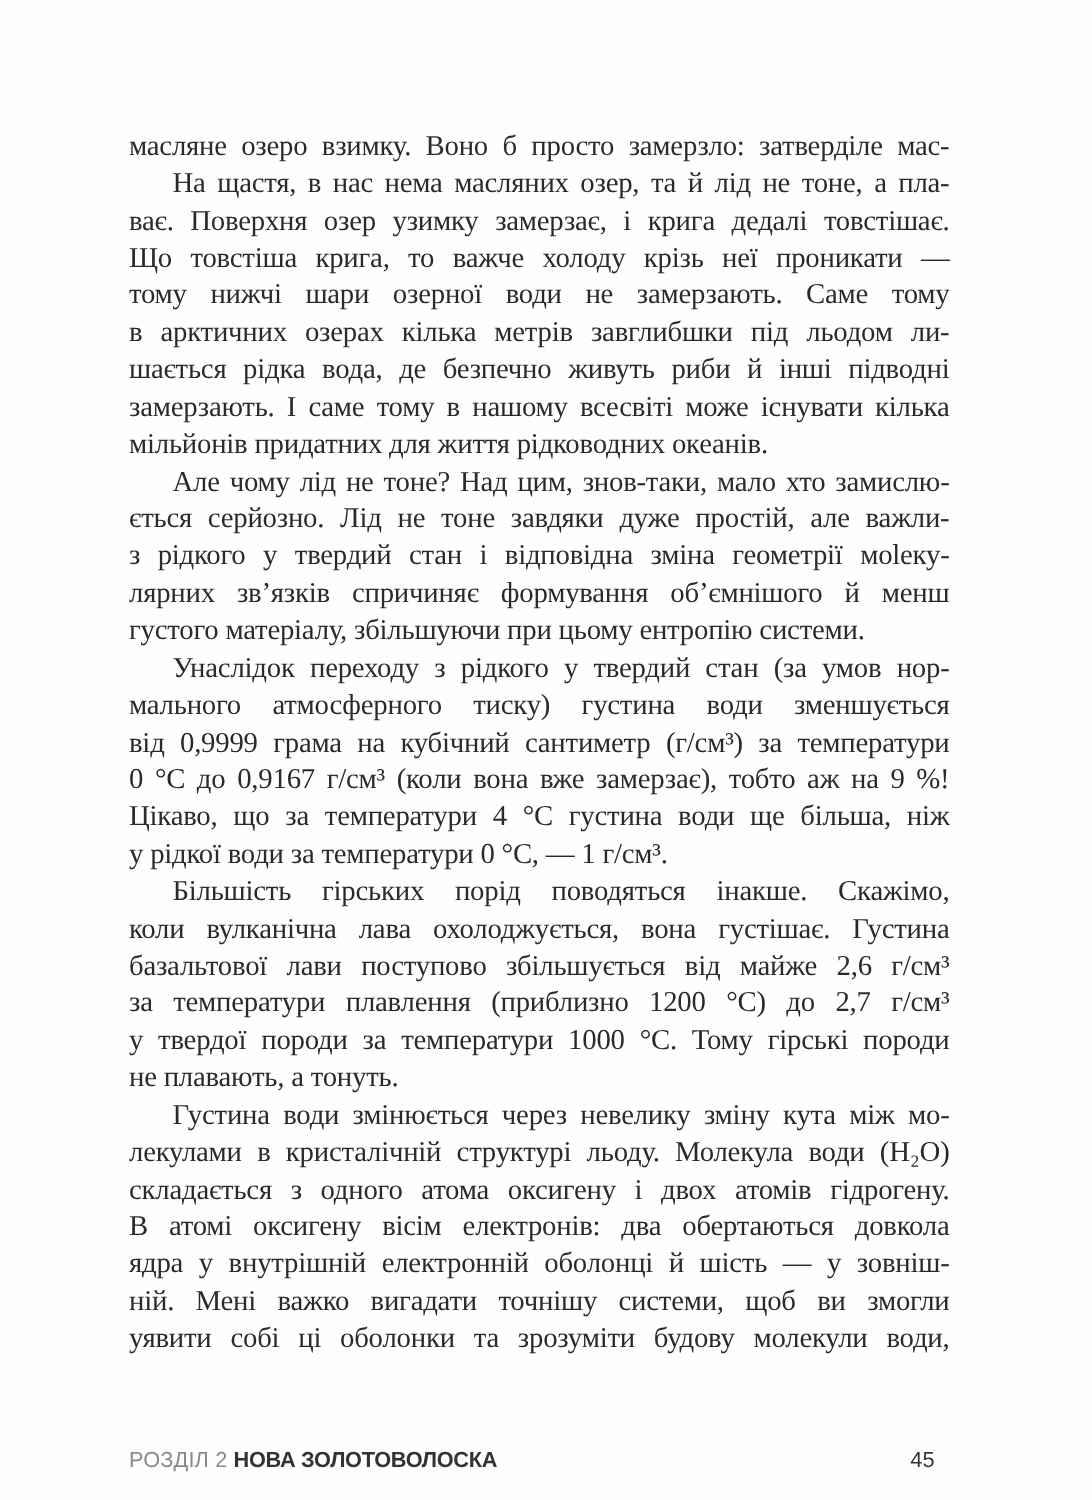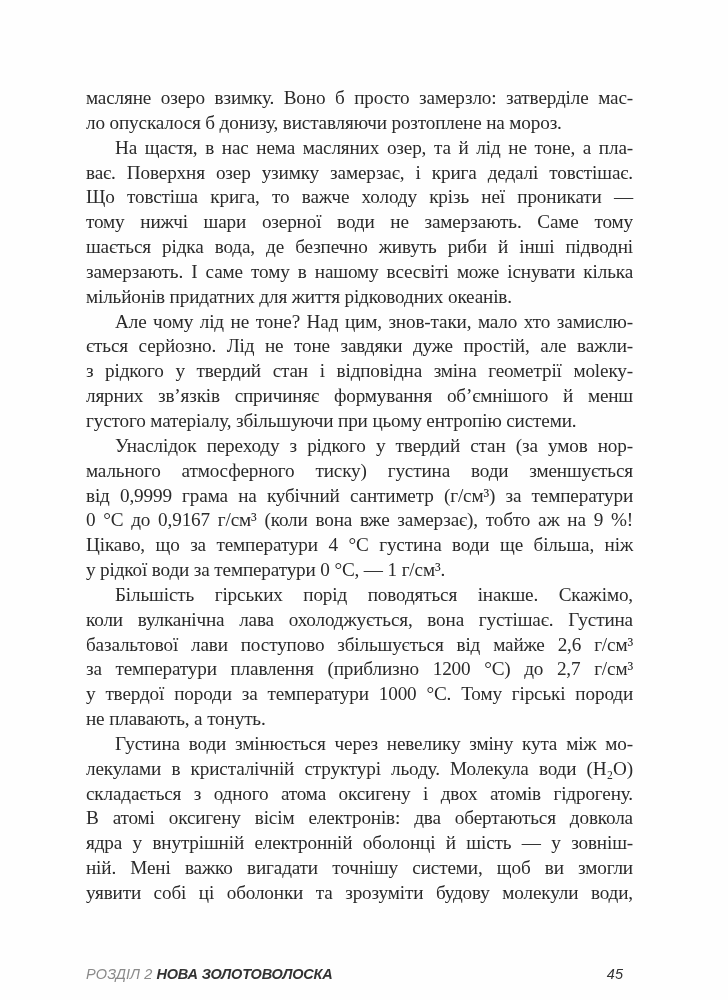--- a/index.html
+++ b/index.html
@@ -48,21 +48,20 @@
     }
     .footer {
       position: absolute;
       left: 86px;
       top: 966px;
       width: 547px;
       height: 20px;
       font-family: "Liberation Sans", "DejaVu Sans", sans-serif;
       font-size: 14.5px;
       color: #555;
-      font-style: italic;
     }
     .footer .chapter-label {
       color: #8a8a8a;
       letter-spacing: 0.1px;
     }
     .footer .chapter-title {
       color: #333;
       font-weight: bold;
       letter-spacing: -0.2px;
     }
@@ -74,28 +73,28 @@
     }
   </style>
 </head>
 <body>
 
 <div class="page">
   <div class="text-block">
 
     <div>
       <span class="line">масляне озеро взимку. Воно б просто замерзло: затверділе мас-</span>
-      <span class="line last">ло опускалося б донизу, виставляючи розтоплене на мороз.</span>
     </div>
 
     <div>
       <span class="line indent">На щастя, в нас нема масляних озер, та й лід не тоне, а пла-</span>
       <span class="line">ває. Поверхня озер узимку замерзає, і крига дедалі товстішає.</span>
       <span class="line">Що товстіша крига, то важче холоду крізь неї проникати —</span>
       <span class="line">тому нижчі шари озерної води не замерзають. Саме тому</span>
+      <span class="line">в арктичних озерах кілька метрів завглибшки під льодом ли-</span>
       <span class="line">шається рідка вода, де безпечно живуть риби й інші підводні</span>
       <span class="line">замерзають. І саме тому в нашому всесвіті може існувати кілька</span>
       <span class="line last">мільйонів придатних для життя рідководних океанів.</span>
     </div>
 
     <div>
       <span class="line indent">Але чому лід не тоне? Над цим, знов-таки, мало хто замислю-</span>
       <span class="line">ється серйозно. Лід не тоне завдяки дуже простій, але важли-</span>
       <span class="line">з рідкого у твердий стан і відповідна зміна геометрії моleку-</span>
       <span class="line">лярних зв’язків спричиняє формування об’ємнішого й менш</span>

